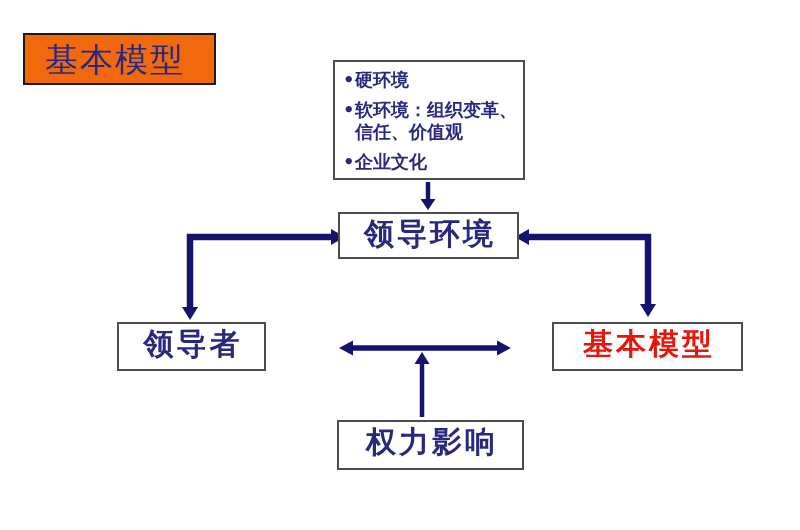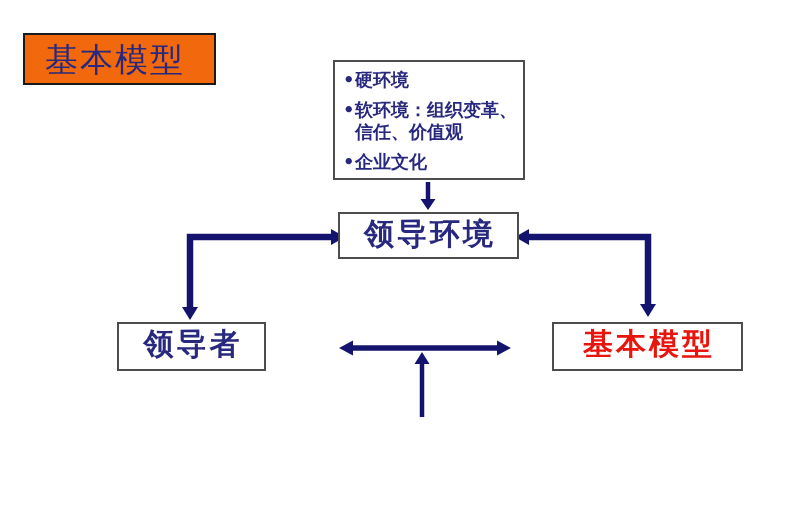--- a/index.html
+++ b/index.html
@@ -132,14 +132,17 @@
 
   <div class="node node-env">
     <span>领导环境</span>
   </div>
   <div class="node node-leader">
     <span>领导者</span>
   </div>
   <div class="node node-followers">
     <span>基本模型</span>
   </div>
+  <div class="node node-power">
+    <span>权力影响</span>
+  </div>
 
 </div>
 
 </body></html>

